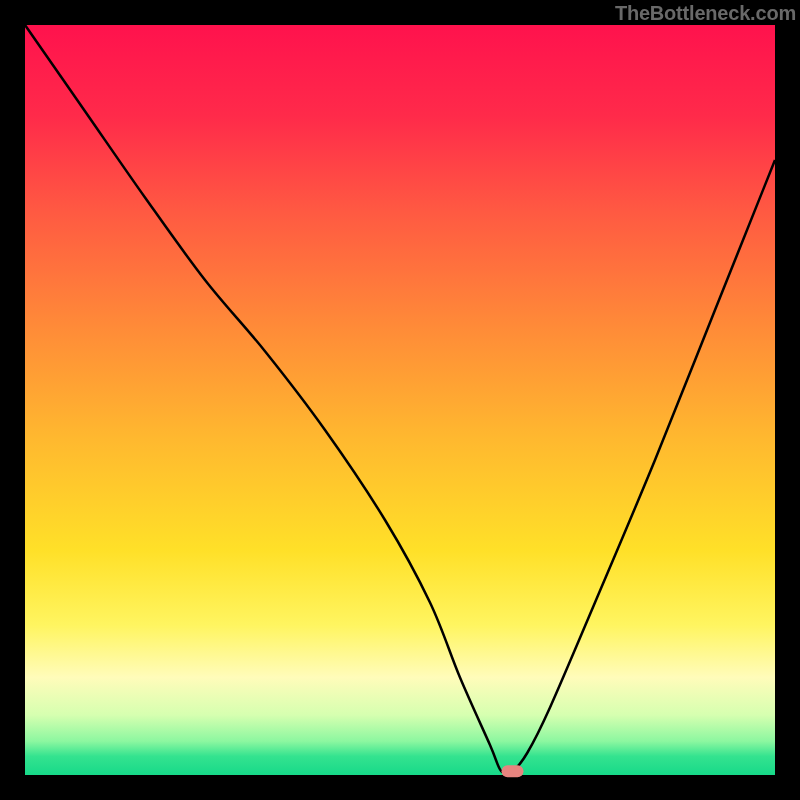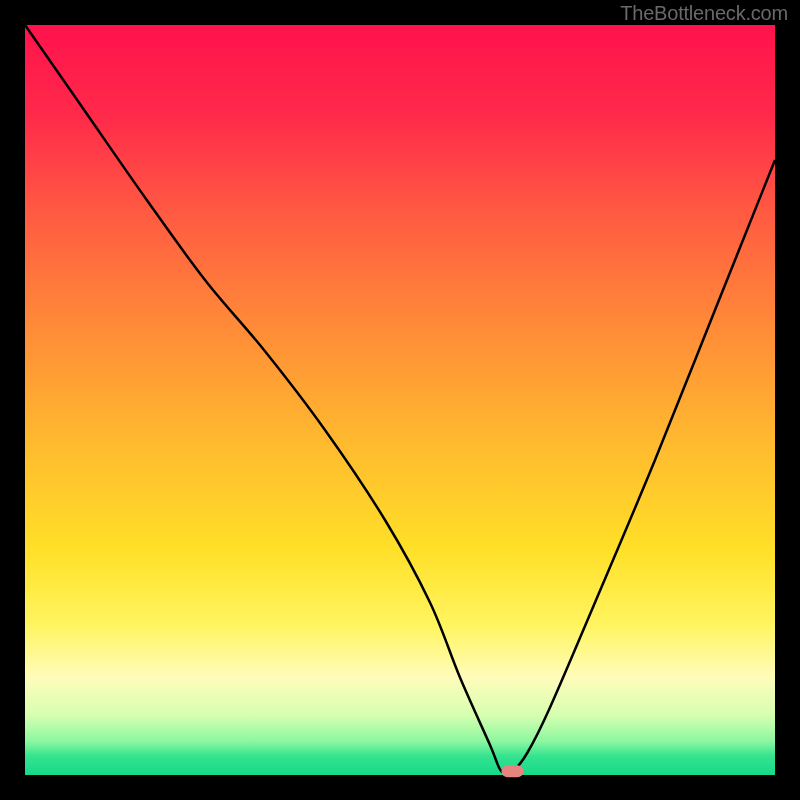--- a/index.html
+++ b/index.html
@@ -12,24 +12,24 @@
     font-family: Arial, Helvetica, sans-serif;
   }
   .container {
     position: relative;
     width: 800px;
     height: 800px;
   }
   .watermark {
     position: absolute;
     top: 2px;
-    right: 12px;
+    right: 4px;
     color: #696969;
     font-size: 20px;
-    font-weight: 400;
+    font-weight: 700;
     letter-spacing: -0.2px;
     z-index: 5;
   }
   svg.plot {
     position: absolute;
     top: 0;
     left: 0;
     z-index: 1;
   }
 </style>

